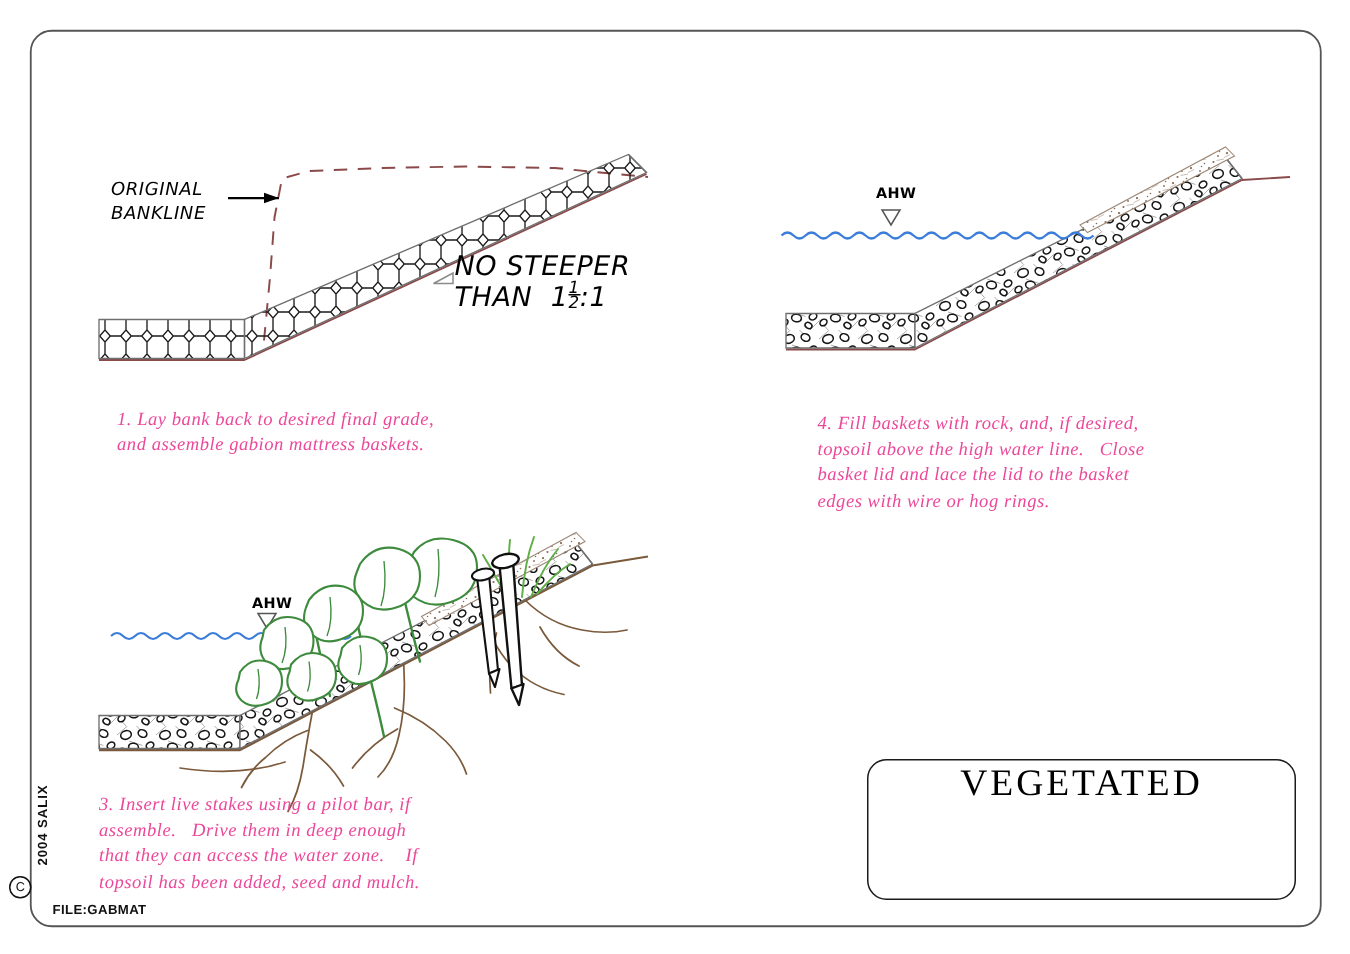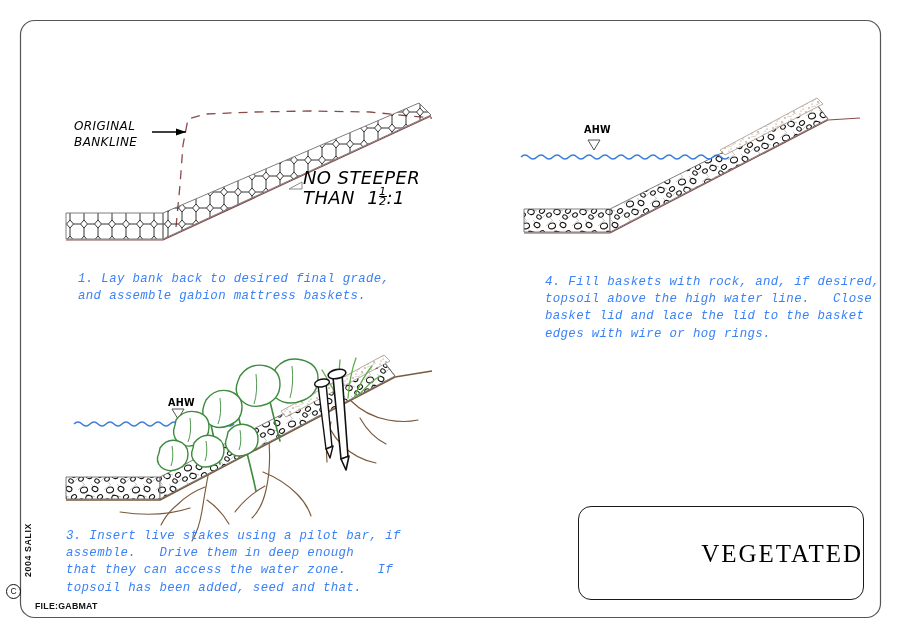--- a/index.html
+++ b/index.html
@@ -15,25 +15,25 @@
     position: relative;
   }
   #sheet {
     position: absolute;
     left: 0; top: 0;
     width: 900px;
     height: 636px;
   }
   .cap {
     position: absolute;
-    font-family: Liberation Mono, monospace;
+    font-family: Liberation Serif, serif;
     font-style: italic;
     font-size: 12.4px;
     line-height: 17.2px;
-    color: #3b82f6;
+    color: #ec4899;
     letter-spacing: 0.35px;
     white-space: pre;
   }
   #cap1 { left: 78px; top: 271px; }
   #cap2 { left: 545px; top: 274px; }
   #cap3 { left: 66px; top: 528px; }
 
   .anno {
     position: absolute;
     font-family: "DejaVu Sans", sans-serif;
@@ -70,23 +70,23 @@
   #titleBlock {
     position: absolute;
     left: 578px;
     top: 506px;
     width: 284px;
     height: 92px;
     border: 1.5px solid #1a1a1a;
     border-radius: 13px;
     background: #fff;
     display: flex;
-    flex-direction: row;
+    flex-direction: column;
     align-items: center;
-    justify-content: flex-end;
+    justify-content: flex-start;
   }
   #titleBlock .tline {
     font-family: "Liberation Serif", serif;
     font-size: 25px;
     letter-spacing: 2.0px;
     color: #000;
     line-height: 31px;
     white-space: pre;
   }
 
@@ -316,21 +316,21 @@
 <span>and assemble gabion mattress baskets.</span></div>
 
 <div class="cap" id="cap2"><span>4. Fill baskets with rock, and, if desired,</span>
 <span>topsoil above the high water line.   Close</span>
 <span>basket lid and lace the lid to the basket</span>
 <span>edges with wire or hog rings.</span></div>
 
 <div class="cap" id="cap3"><span>3. Insert live stakes using a pilot bar, if</span>
 <span>assemble.   Drive them in deep enough</span>
 <span>that they can access the water zone.    If</span>
-<span>topsoil has been added, seed and that.</span></div>
+<span>topsoil has been added, seed and mulch.</span></div>
 
 <div id="titleBlock">
   <div class="tline">VEGETATED</div>
 </div>
 
 <div id="fileLabel">FILE:GABMAT</div>
 <div id="copyright">2004  SALIX</div>
 <div id="copyMark">C</div>
 
 </body></html>

